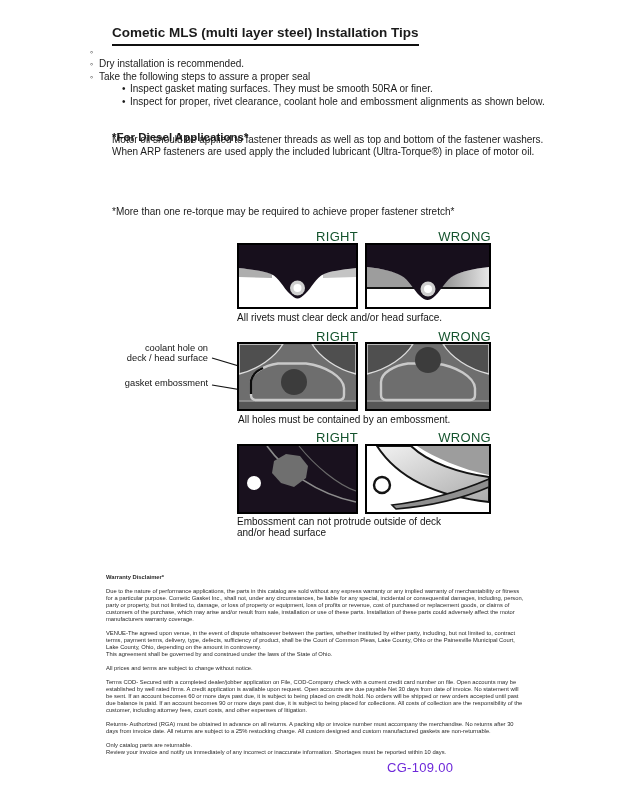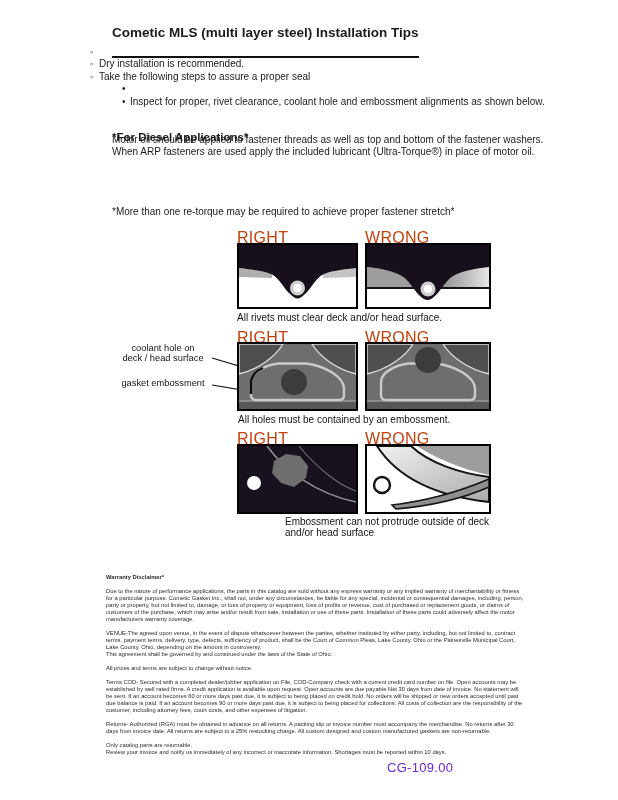--- a/index.html
+++ b/index.html
@@ -3,36 +3,36 @@
 <meta charset="utf-8">
 <style>
   html,body{margin:0;padding:0;background:#ffffff;}
   .page{
     position:relative;width:618px;height:800px;background:#ffffff;overflow:hidden;
     font-family:"Liberation Sans", sans-serif;color:#1b1b1b;
   }
   .abs{position:absolute;}
   .title{
     left:112px;top:25px;font-size:13.5px;font-weight:700;
-    border-bottom:2px solid #101010;padding-bottom:16px;white-space:nowrap;
+    border-bottom:2px solid #101010;padding-bottom:4px;white-space:nowrap;
   }
   .bullets{left:90px;top:46px;font-size:10px;line-height:12.4px;}
   .b-row{display:flex;}
   .b-marker{width:9px;font-size:9px;flex:none;}
   .sub{margin-left:32px;}
   .sub .b-marker{width:8px;font-size:10px;}
   .h2{left:112px;top:115px;font-size:11.5px;font-weight:700;margin-top:16px;}
   .para{left:112px;width:438px;font-size:10px;line-height:12.2px;}
   .p1{top:134px;}
   .p2{top:166px;}
   .p3{top:206px;}
-  .dg-label{font-size:16px;letter-spacing:.3px;text-align:left;color:#c2410c;}
+  .dg-label{font-size:13px;letter-spacing:.3px;text-align:right;color:#14532d;}
   .panel{border:0;}
   .caption{font-size:10px;color:#141414;}
-  .ann{font-size:9.3px;color:#141414;text-align:center;line-height:9.8px;}
+  .ann{font-size:9.3px;color:#141414;text-align:right;line-height:9.8px;}
   .legal{left:106px;top:574px;width:418px;font-size:5.8px;line-height:7px;color:#2a2a2a;}
   .legal .hd{font-weight:700;margin-bottom:7px;}
   .legal .blk{margin-bottom:7px;}
   .legal .line{margin:0;}
   .footer-code{left:387px;top:760px;font-size:13px;color:#6d28d9;letter-spacing:.3px;}
 </style>
 </head>
 <body>
 
 <div class="page">
@@ -46,20 +46,21 @@
     <div class="b-row">
       <span class="b-marker">◦</span>
       <span>Dry installation is recommended.</span>
     </div>
     <div class="b-row">
       <span class="b-marker">◦</span>
       <span>Take the following steps to assure a proper seal</span>
     </div>
     <div class="b-row sub">
       <span class="b-marker">•</span>
+      <span>Inspect gasket mating surfaces.  They must be smooth 50RA or finer.</span>
     </div>
     <div class="b-row sub">
       <span class="b-marker">•</span>
       <span>Inspect for proper, rivet clearance, coolant hole and embossment alignments as shown below.</span>
     </div>
   </div>
 
   <div class="abs h2">*For Diesel Applications*</div>
   <div class="abs para p1">Motor oil should be applied to fastener threads as well as top and bottom of the fastener washers. When ARP fasteners are used apply the included lubricant (Ultra-Torque®) in place of motor oil.</div>
   <div class="abs para p3">*More than one re-torque may be required to achieve proper fastener stretch*</div>
@@ -155,21 +156,21 @@
       </linearGradient>
     </defs>
     <rect x="0" y="0" width="126" height="70" fill="#ffffff"></rect>
     <path d="M52,2 L124,2 L124,31 C96,25 70,14 52,2 Z" fill="#9d9d9d"></path>
     <path d="M12,2 L46,2 C64,19 94,29 124,33 L124,58 C70,52 32,33 12,2 Z" fill="url(#gband)" stroke="#141414" stroke-width="2"></path>
     <path d="M27,61 C61,57 96,47 124,35 L124,43 C99,54 66,62 31,65 Z" fill="#8f8f8f" stroke="#141414" stroke-width="1.5"></path>
     <circle cx="17" cy="41" r="8" fill="#ffffff" stroke="#141414" stroke-width="2.4"></circle>
     <rect x="1" y="1" width="124" height="68" fill="none" stroke="#000000" stroke-width="2"></rect>
   </svg>
 
-  <div class="abs caption" style="left:237px;top:516px;width:228px;margin-left:48px;">Embossment can not protrude outside of deck and/or head surface</div>
+  <div class="abs caption" style="left:237px;top:516px;width:228px;">Embossment can not protrude outside of deck and/or head surface</div>
 
   <div class="abs legal">
     <div class="hd">Warranty Disclaimer*</div>
     <div class="blk">Due to the nature of performance applications, the parts in this catalog are sold without any express warranty or any implied warranty of merchantability or fitness for a particular purpose.  Cometic Gasket Inc., shall not, under any circumstances, be liable for any special, incidental or consequential damages, including, person, party or property, but not limited to, damage, or loss of property or equipment, loss of profits or revenue, cost of purchased or replacement goods, or claims of customers of the purchase, which may arise and/or result from sale, installation or use of these parts.  Installation of these parts could adversely affect the motor manufacturers warranty coverage.</div>
     <div class="line">VENUE-The agreed upon venue, in the event of dispute whatsoever between the parties, whether instituted by either party, including, but not limited to, contract terms, payment terms, delivery, type, defects, sufficiency of product, shall be the Court of Common Pleas, Lake County, Ohio or the Painesville Municipal Court, Lake County, Ohio, depending on the amount in controversy.</div>
     <div class="blk">This agreement shall be governed by and construed under the laws of the State of Ohio.</div>
     <div class="blk">All prices and terms are subject to change without notice.</div>
     <div class="blk">Terms COD- Secured with a completed dealer/jobber application on File, COD-Company check with a current credit card number on file.  Open accounts may be established by well rated firms.  A credit application is available upon request.  Open accounts are due payable Net 30 days from date of invoice.  No statement will be sent.  If an account becomes 60 or more days past due, it is subject to being placed on credit hold.  No orders will be shipped or new orders accepted until past due balance is paid.  If an account becomes 90 or more days past due, it is subject to being placed for collections.  All costs of collection are the responsibility of the customer, including attorney fees, court costs, and other expenses of litigation.</div>
     <div class="blk">Returns- Authorized (RGA) must be obtained in advance on all returns.  A packing slip or invoice number must accompany the merchandise.  No returns after 30 days from invoice date.  All returns are subject to a 25% restocking charge.  All custom designed and custom manufactured gaskets are non-returnable.</div>
     <div class="line">Only catalog parts are returnable.</div>

